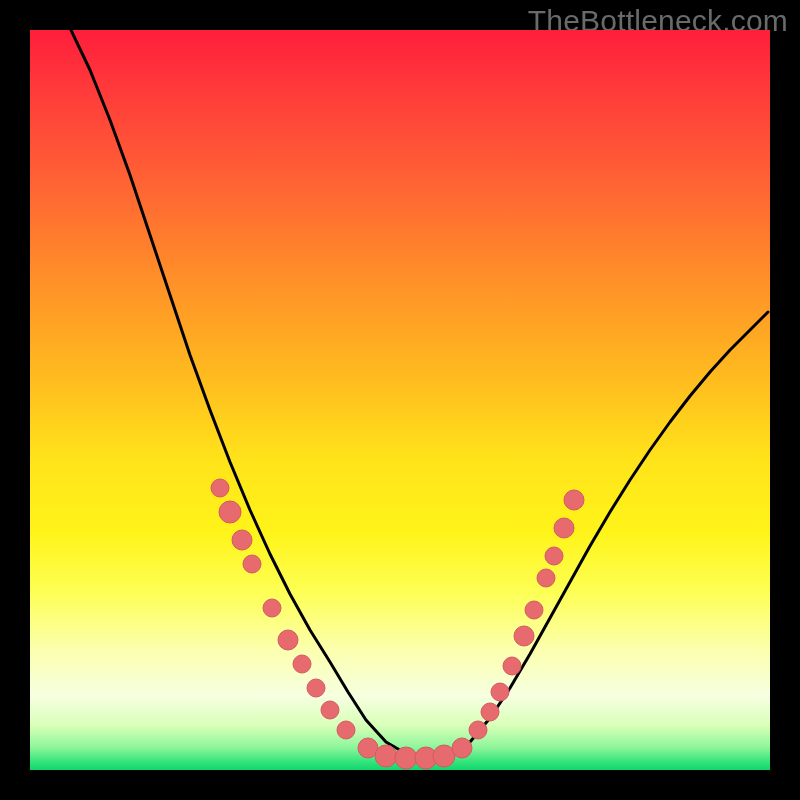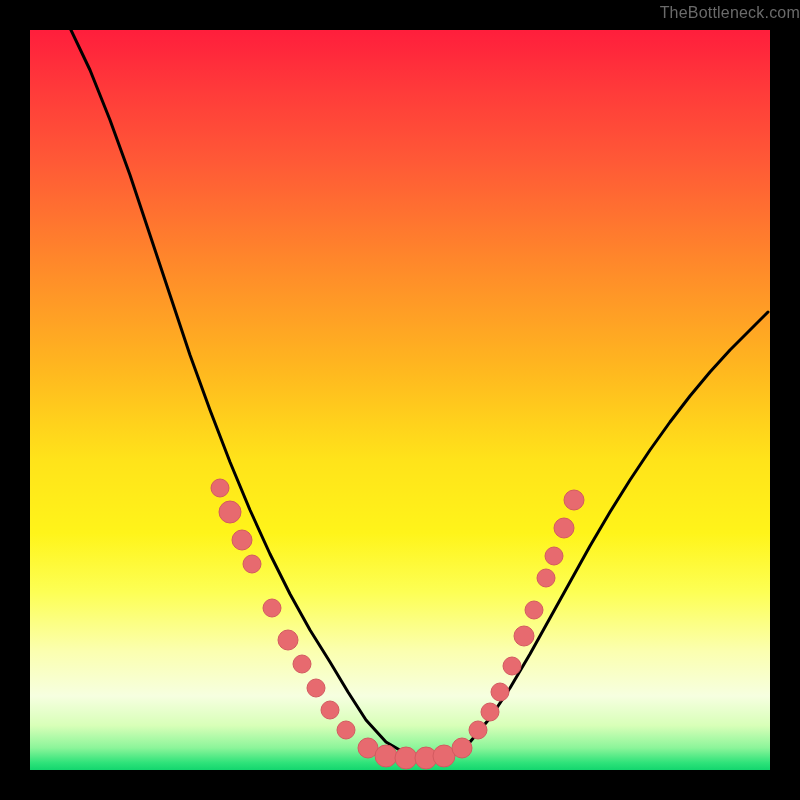--- a/index.html
+++ b/index.html
@@ -36,23 +36,23 @@
       #f6ffe0 90%,
       #d8ffb8 94%,
       #8cf59a 97%,
       #2fe37a 99%,
       #13d66e 100%
     );
   }
   .watermark {
     position: absolute;
     top: 4px;
-    right: 0;
+    right: 12px;
     color: #6a6a6a;
-    font-size: 16px;
+    font-size: 30px;
     font-weight: 500;
     letter-spacing: 0.2px;
   }
   svg.plot {
     position: absolute;
     inset: 0;
   }
 </style>
 </head>
 <body>

